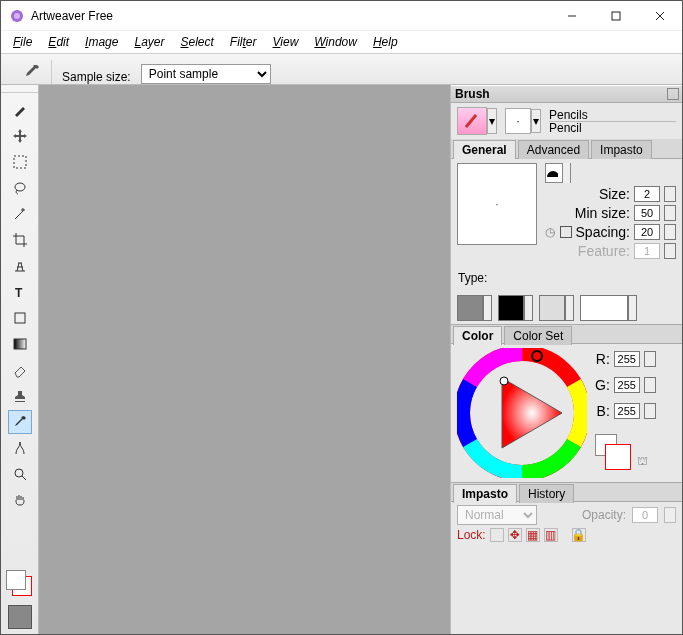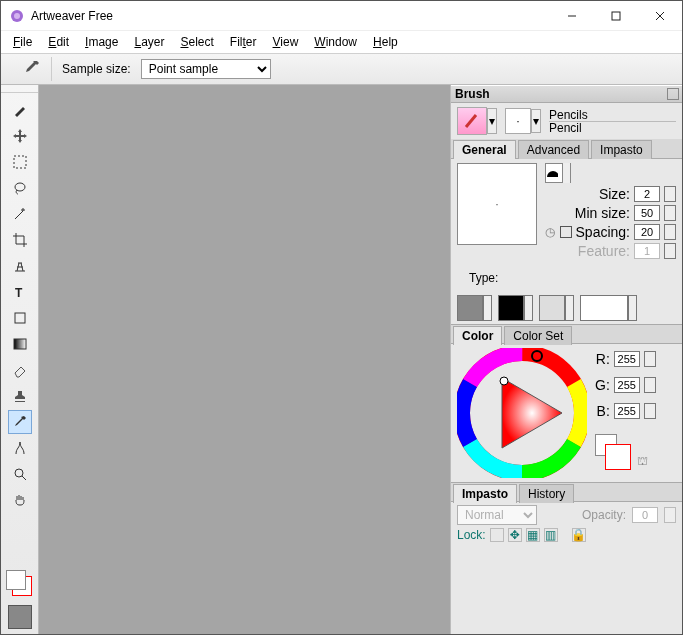--- a/index.html
+++ b/index.html
@@ -2,23 +2,23 @@
 <html><head>
 <meta charset="utf-8">
 <style>
 * { margin: 0; padding: 0; box-sizing: border-box; font-family: "Segoe UI", Tahoma, sans-serif; font-size: 12px; }
 body { background: #fff; width: 683px; height: 635px; overflow: hidden; border: 1px solid #555;}
 .titlebar { height: 30px; display: flex; align-items: center; padding: 0 0 0 8px; background: #fff; border-bottom: 1px solid #eee;}
 .titlebar .appicon { width: 16px; height: 16px; margin-right: 6px; }
 .titlebar .title { flex: 1; }
 .titlebar .winbtn { width: 44px; height: 30px; display: flex; align-items: center; justify-content: center; color: #222; }
 .menubar { height: 22px; display: flex; align-items: center; gap: 4px; padding: 0 6px; background: #fff; }
-.menubar span { padding: 2px 6px; }
+.menubar span { padding: 2px 6px; font-style: italic; }
 .menubar span u { text-decoration: underline; }
-.optbar { height: 32px; display: flex; align-items: center; gap: 10px; padding: 0 6px; background: linear-gradient(#f5f5f5,#e8e8e8); border-top:1px solid #d0d0d0; border-bottom:1px solid #bbb;}
+.optbar { height: 32px; display: flex; align-items: flex-end; gap: 10px; padding: 0 6px; background: linear-gradient(#f5f5f5,#e8e8e8); border-top:1px solid #d0d0d0; border-bottom:1px solid #bbb;}
 .optbar .sep { width:1px; height:24px; background:#ccc; }
 select, input[type=text] { font-size:12px; padding:1px 3px; border:1px solid #999; background:#fff;}
 .main { display:flex; height: calc(635px - 30px - 22px - 32px - 2px); }
 .toolcol { width: 38px; background: linear-gradient(#f5f5f5,#e8e8e8); border-right:1px solid #bbb; display:flex; flex-direction:column; align-items:center; padding:2px 0;}
 .toolcol .thead { height:6px; width:100%; border-bottom:1px solid #ccc; margin-bottom:4px; }
 .toolbtn { width:24px; height:24px; margin:1px 0; display:flex; align-items:center; justify-content:center; border:1px solid transparent; color:#333;}
 .toolbtn.active { background:#cde6ff; border:1px solid #7aa7d8; }
 .toolcol .spacer { flex:1; }
 .swatchA { width:28px; height:28px; position:relative; margin:4px;}
 .swatchA .bg { position:absolute; top:6px; left:6px; width:20px; height:20px; background:#fff; border:1.5px solid #f00;}
@@ -40,30 +40,30 @@
 .brnames div:first-child { border-bottom:1px solid #bbb;}
 .numrow { display:flex; align-items:center; justify-content:flex-end; gap:4px; margin:3px 0;}
 .numrow label { font-size:14px;}
 .numbox { width:26px; height:16px; border:1px solid #777; text-align:center; font-size:11px; line-height:14px; background:#fff;}
 .spin { width:12px; height:16px; border:1px solid #777; background:#eee;}
 .numrow.dis label,.numrow.dis .numbox { color:#aaa; border-color:#bbb;}
 .preview { width:82px; height:82px; background:#fff; border:1px solid #888; position:relative;}
 .preview:after{content:"·"; position:absolute; left:50%; top:50%; transform:translate(-50%,-50%); color:#555;}
 .shapeprev { width:26px; height:20px; border:1px solid #888; display:inline-flex; align-items:center; justify-content:center; background:#fff;}
 .shapeprev .dd2{ width:10px; height:20px; border-left:1px solid #888; margin-left:4px; background:#eee;}
-.formrow { display:flex; align-items:center; margin:3px 12px;}
+.formrow { display:flex; align-items:center; margin:3px 1px;}
 .formrow label { width:58px; }
 .formrow select { flex:1; }
 .thumbrow { display:flex; gap:3px; padding:3px 6px; align-items:center;}
 .thumb { width:26px; height:26px; border:1px solid #777; background:#888; position:relative;}
 .thumb .dd3 {position:absolute; right:-10px; top:-1px; width:9px; height:26px; border:1px solid #777; background:#eee;}
 .colorwheel { width:130px; height:130px; }
 .rgbcol { display:flex; flex-direction:column; gap:4px; }
 .lay-row { display:flex; align-items:center; gap:6px; padding:3px 6px; color:#999;}
-.lockrow { display:flex; align-items:center; gap:4px; padding:0 6px 4px; color:#0f766e;}
+.lockrow { display:flex; align-items:center; gap:4px; padding:0 6px 4px; color:#b91c1c;}
 .lockrow .lb { width:14px; height:14px; border:1px solid #bbb; display:flex;align-items:center;justify-content:center;}
 .cswatch2 { position:relative; width:38px; height:36px; margin-top:8px;}
 .cswatch2 .b1{position:absolute; top:0; left:0; width:22px; height:22px; background:#fff; border:1px solid #888;}
 .cswatch2 .b2{position:absolute; top:10px; left:10px; width:26px; height:26px; background:#fff; border:1.5px solid #f00;}
 </style>
 </head>
 <body>
 
 <div class="titlebar">
   <svg class="appicon" viewBox="0 0 16 16">

